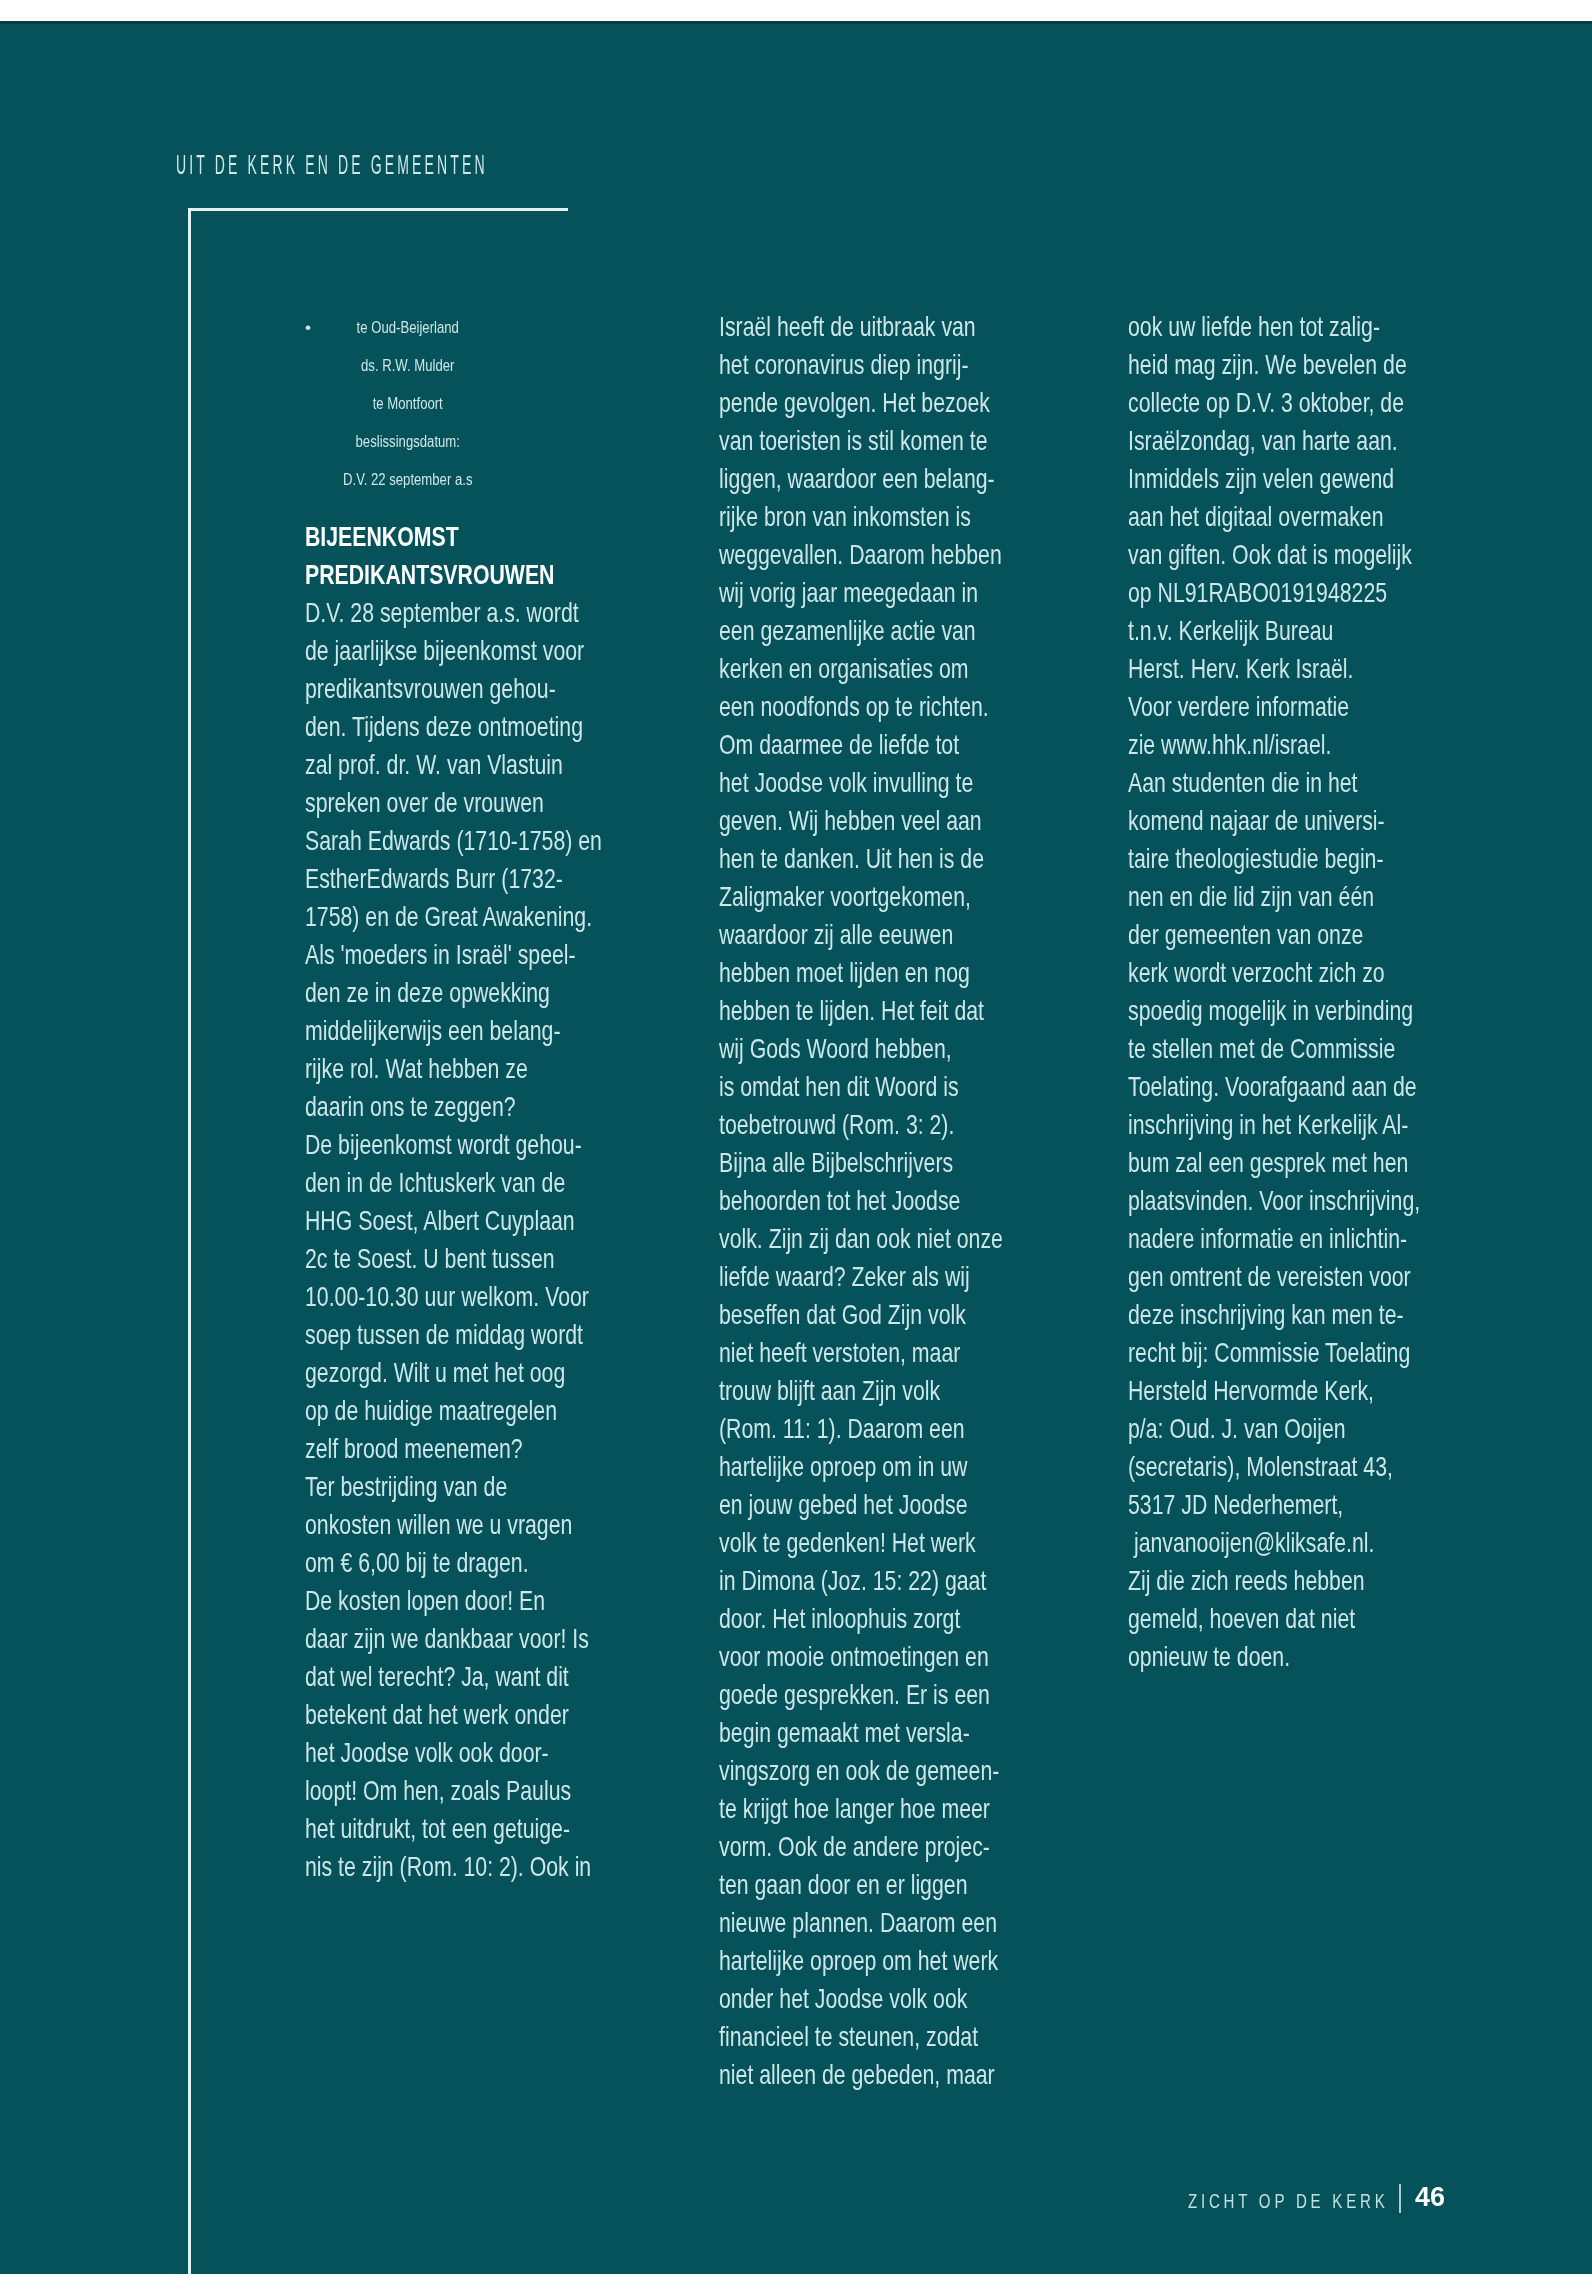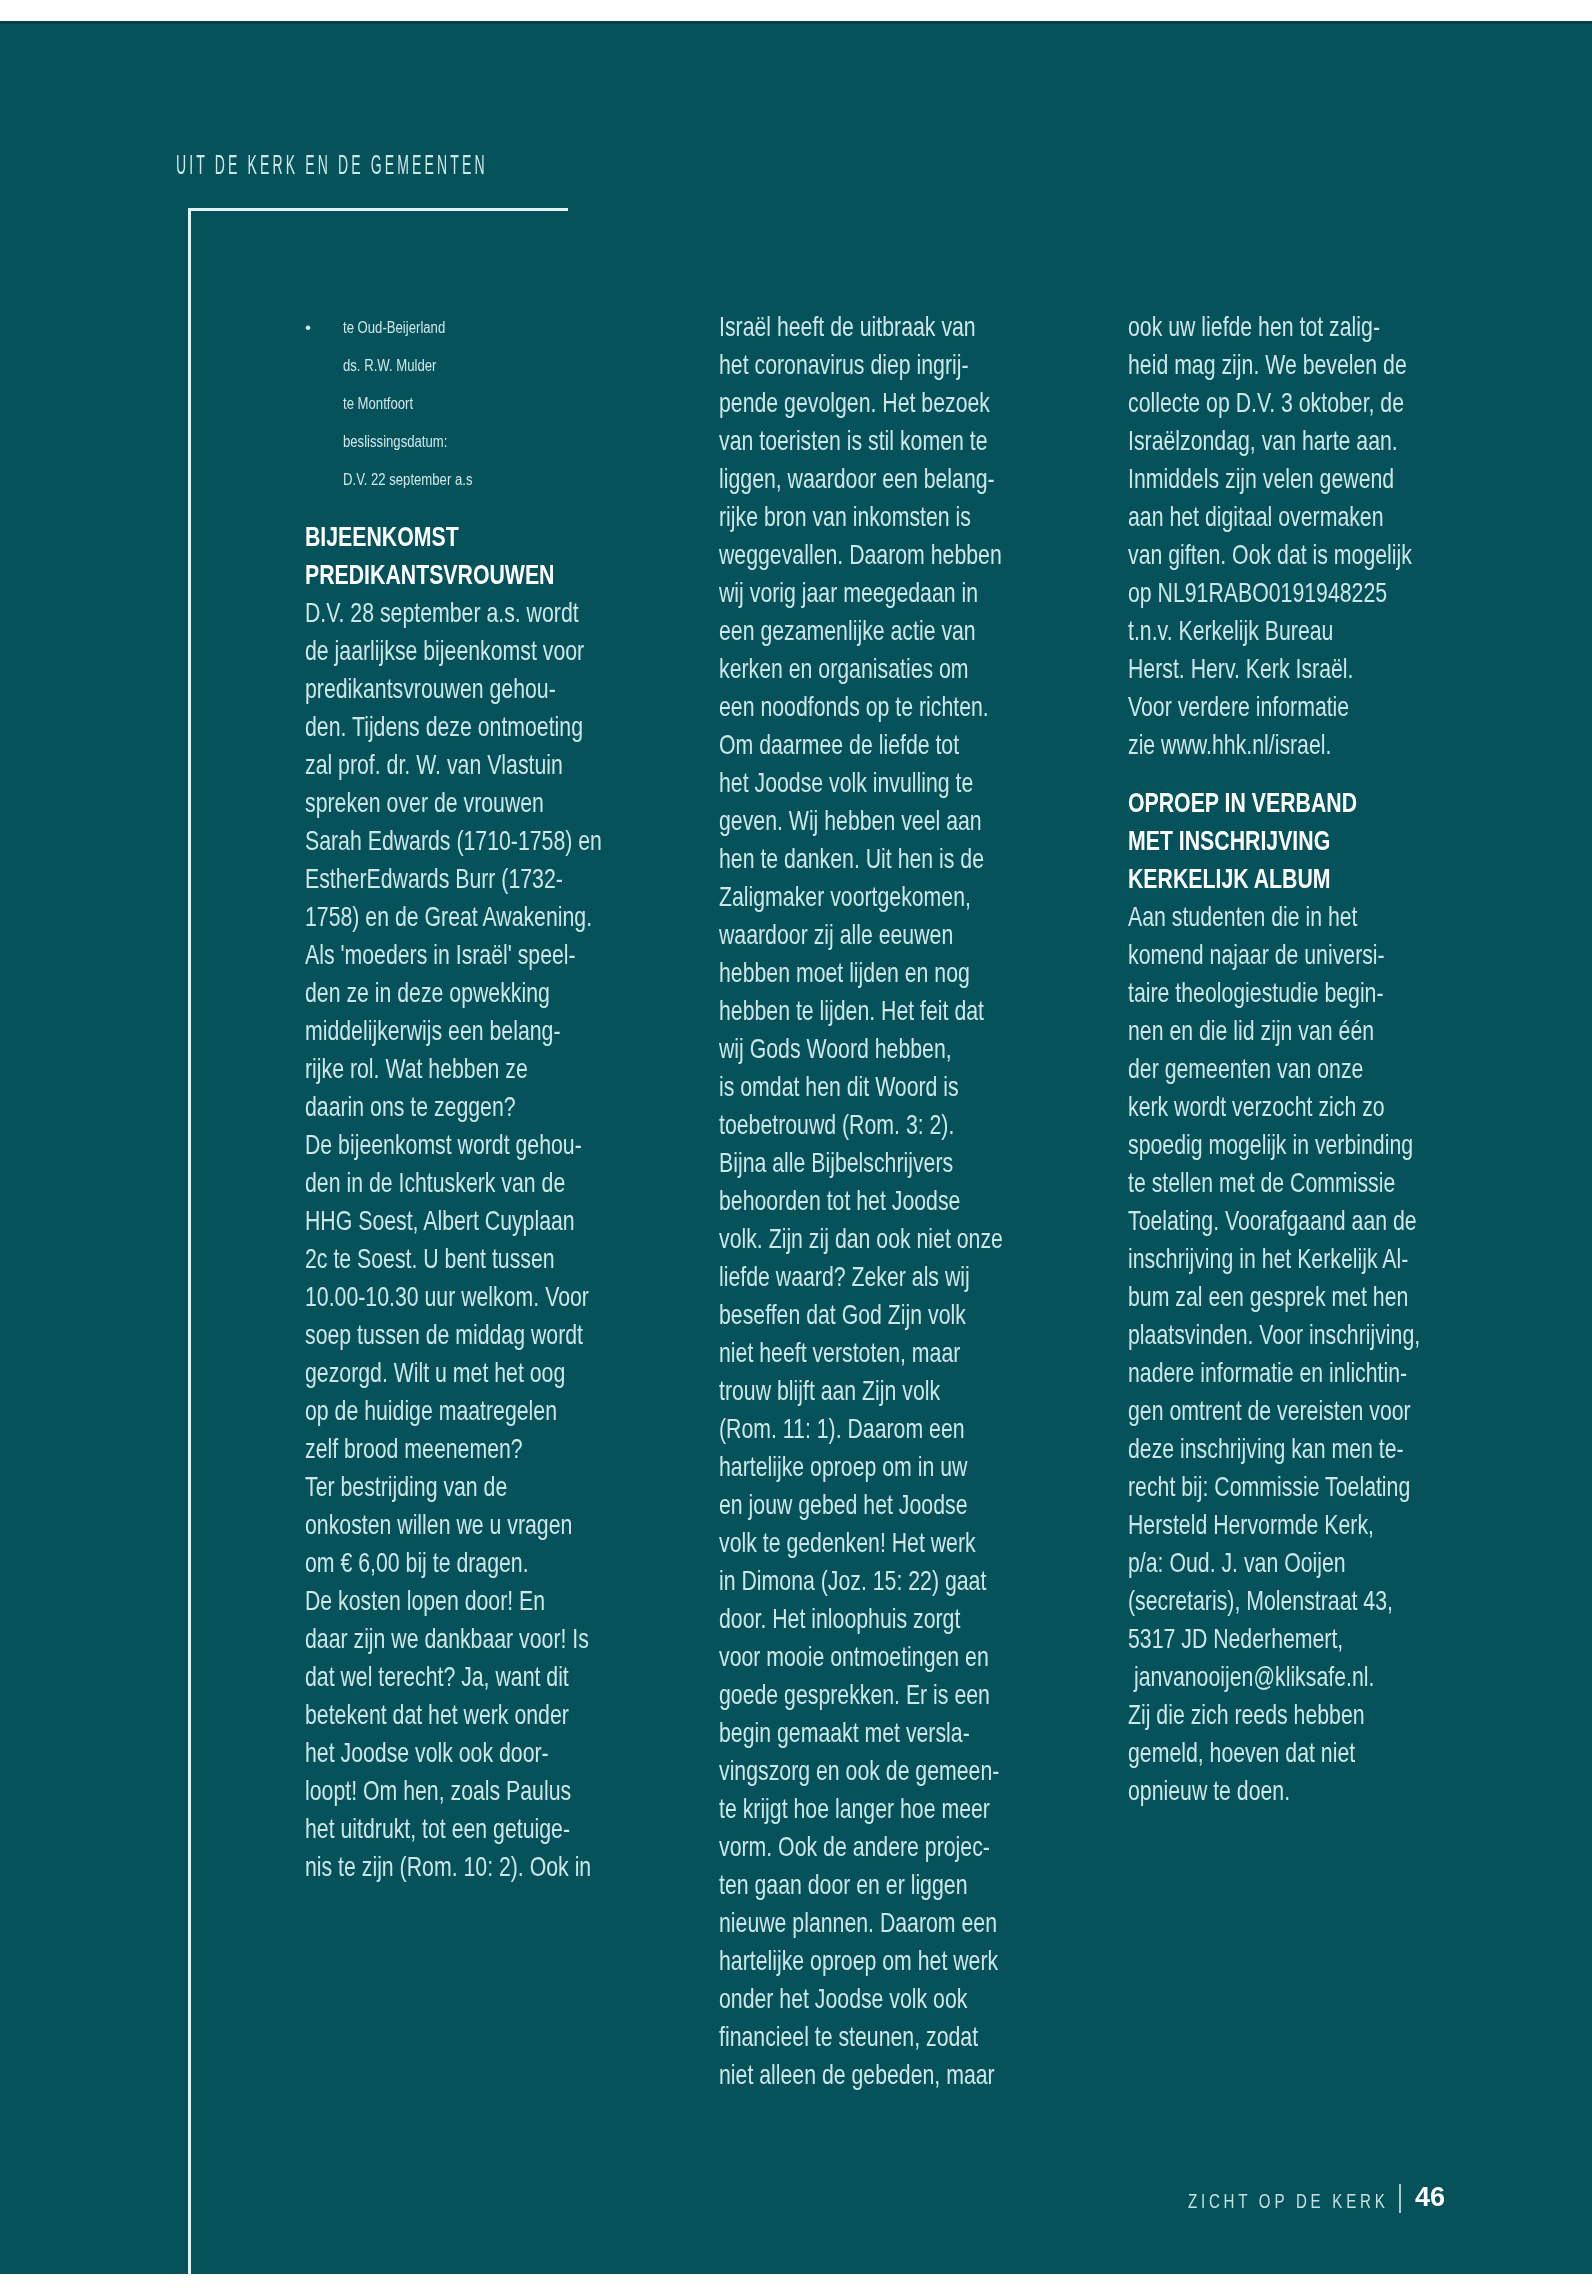--- a/index.html
+++ b/index.html
@@ -24,21 +24,21 @@
     color:#cde7e8;font-size:28px;line-height:38px;font-weight:400;
   }
   .col1{left:305px}
   .col2{left:719px}
   .col3{left:1128px}
   .line{white-space:pre;transform:scaleX(0.76);transform-origin:0 0;}
   .heading .line{font-weight:700;color:#ffffff;}
   .gap{margin-top:20px;}
   .bullet-row{display:flex;}
   .bullet{flex:0 0 38px;width:38px;font-size:17.3px;line-height:38px;}
-  .bullet-text{flex:1;}
+  .bullet-text{flex:1;text-align:center;}
   .footer{
     position:absolute;top:2178px;right:147px;height:35px;
     display:flex;align-items:flex-end;
   }
   .footer-title{
     color:#c3e0e1;font-size:21px;letter-spacing:5.2px;white-space:nowrap;
     transform:scaleX(0.72);transform-origin:100% 50%;
   }
   .footer-sep{width:1.7px;height:29px;background:rgba(230,245,245,0.75);margin:0 14px 0 10.4px;}
   .footer-page{color:#ffffff;font-size:27px;font-weight:700;}
@@ -168,25 +168,20 @@
       <div class="line">Israëlzondag, van harte aan.</div>
       <div class="line">Inmiddels zijn velen gewend</div>
       <div class="line">aan het digitaal overmaken</div>
       <div class="line">van giften. Ook dat is mogelijk</div>
       <div class="line">op NL91RABO0191948225</div>
       <div class="line">t.n.v. Kerkelijk Bureau</div>
       <div class="line">Herst. Herv. Kerk Israël.</div>
       <div class="line">Voor verdere informatie</div>
       <div class="line">zie www.hhk.nl/israel.</div>
     </div>
-    <div class="block heading gap">
-      <div class="line">OPROEP IN VERBAND</div>
-      <div class="line">MET INSCHRIJVING</div>
-      <div class="line">KERKELIJK ALBUM</div>
-    </div>
     <div class="block paragraph">
       <div class="line">Aan studenten die in het</div>
       <div class="line">komend najaar de universi-</div>
       <div class="line">taire theologiestudie begin-</div>
       <div class="line">nen en die lid zijn van één</div>
       <div class="line">der gemeenten van onze</div>
       <div class="line">kerk wordt verzocht zich zo</div>
       <div class="line">spoedig mogelijk in verbinding</div>
       <div class="line">te stellen met de Commissie</div>
       <div class="line">Toelating. Voorafgaand aan de</div>

